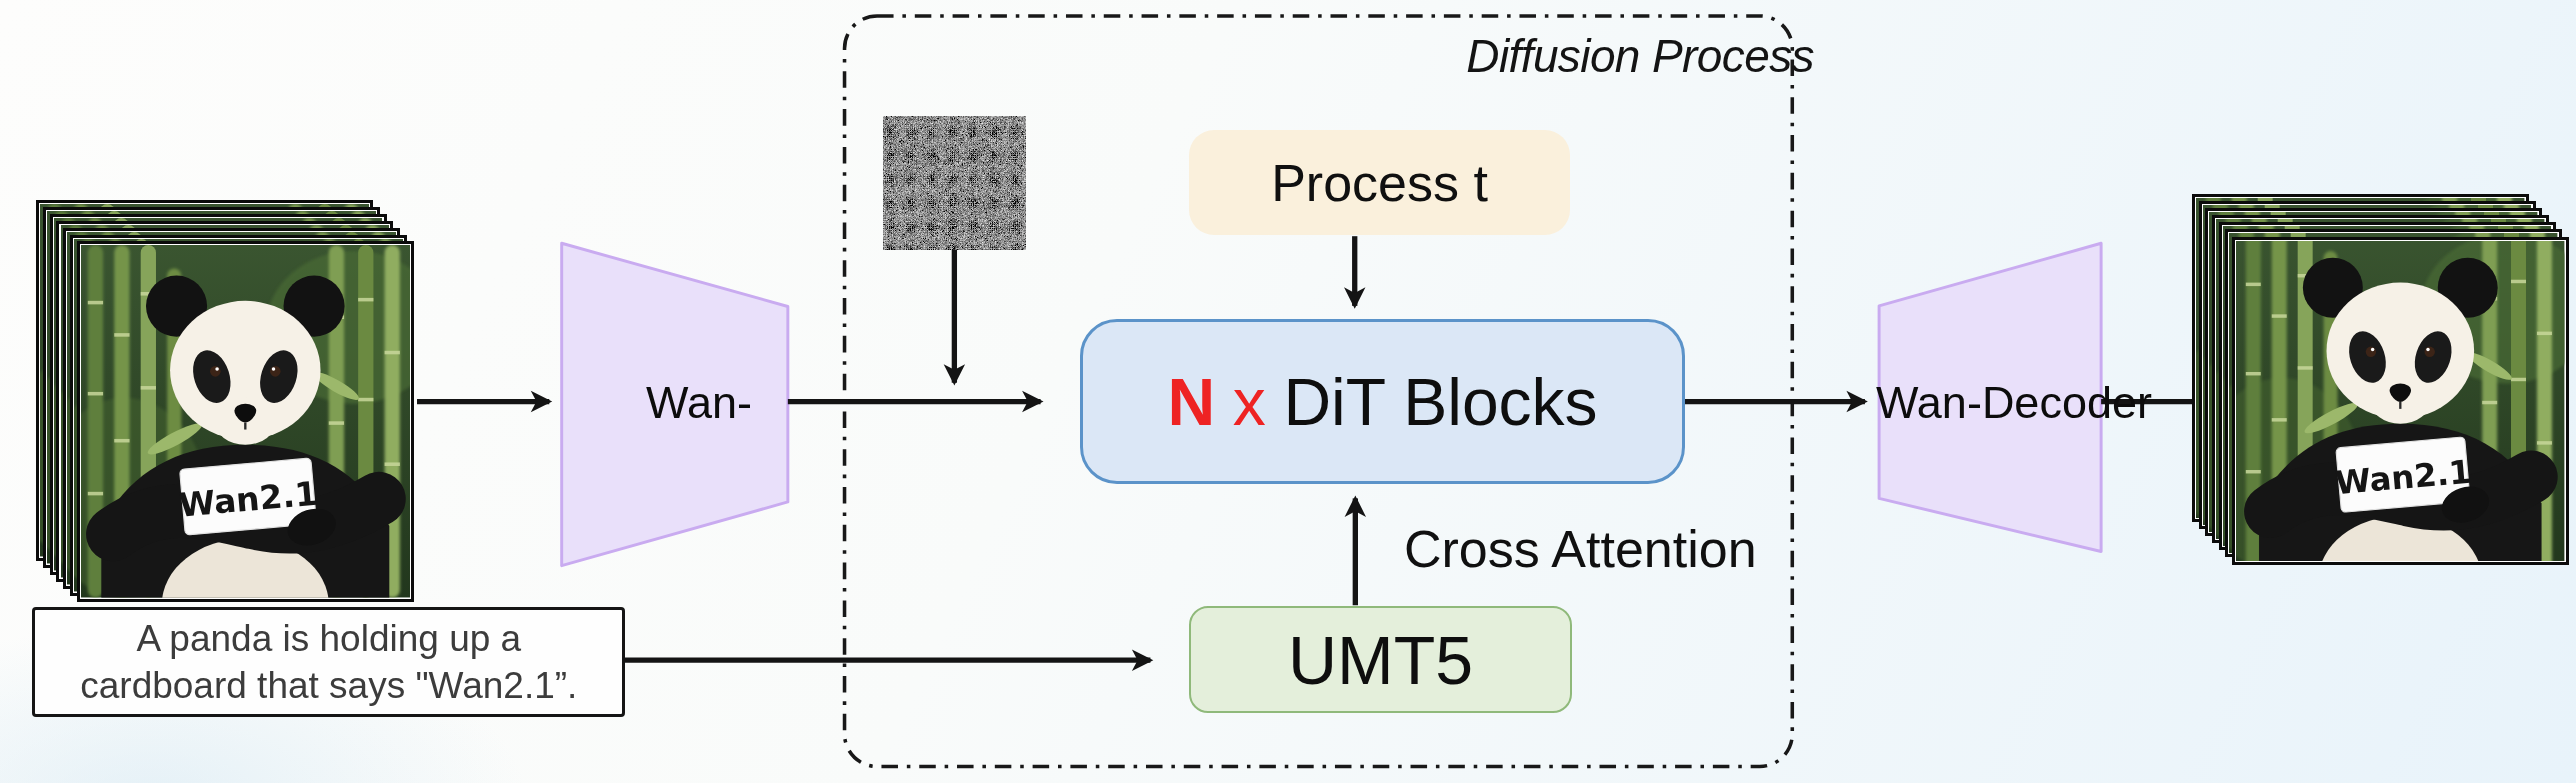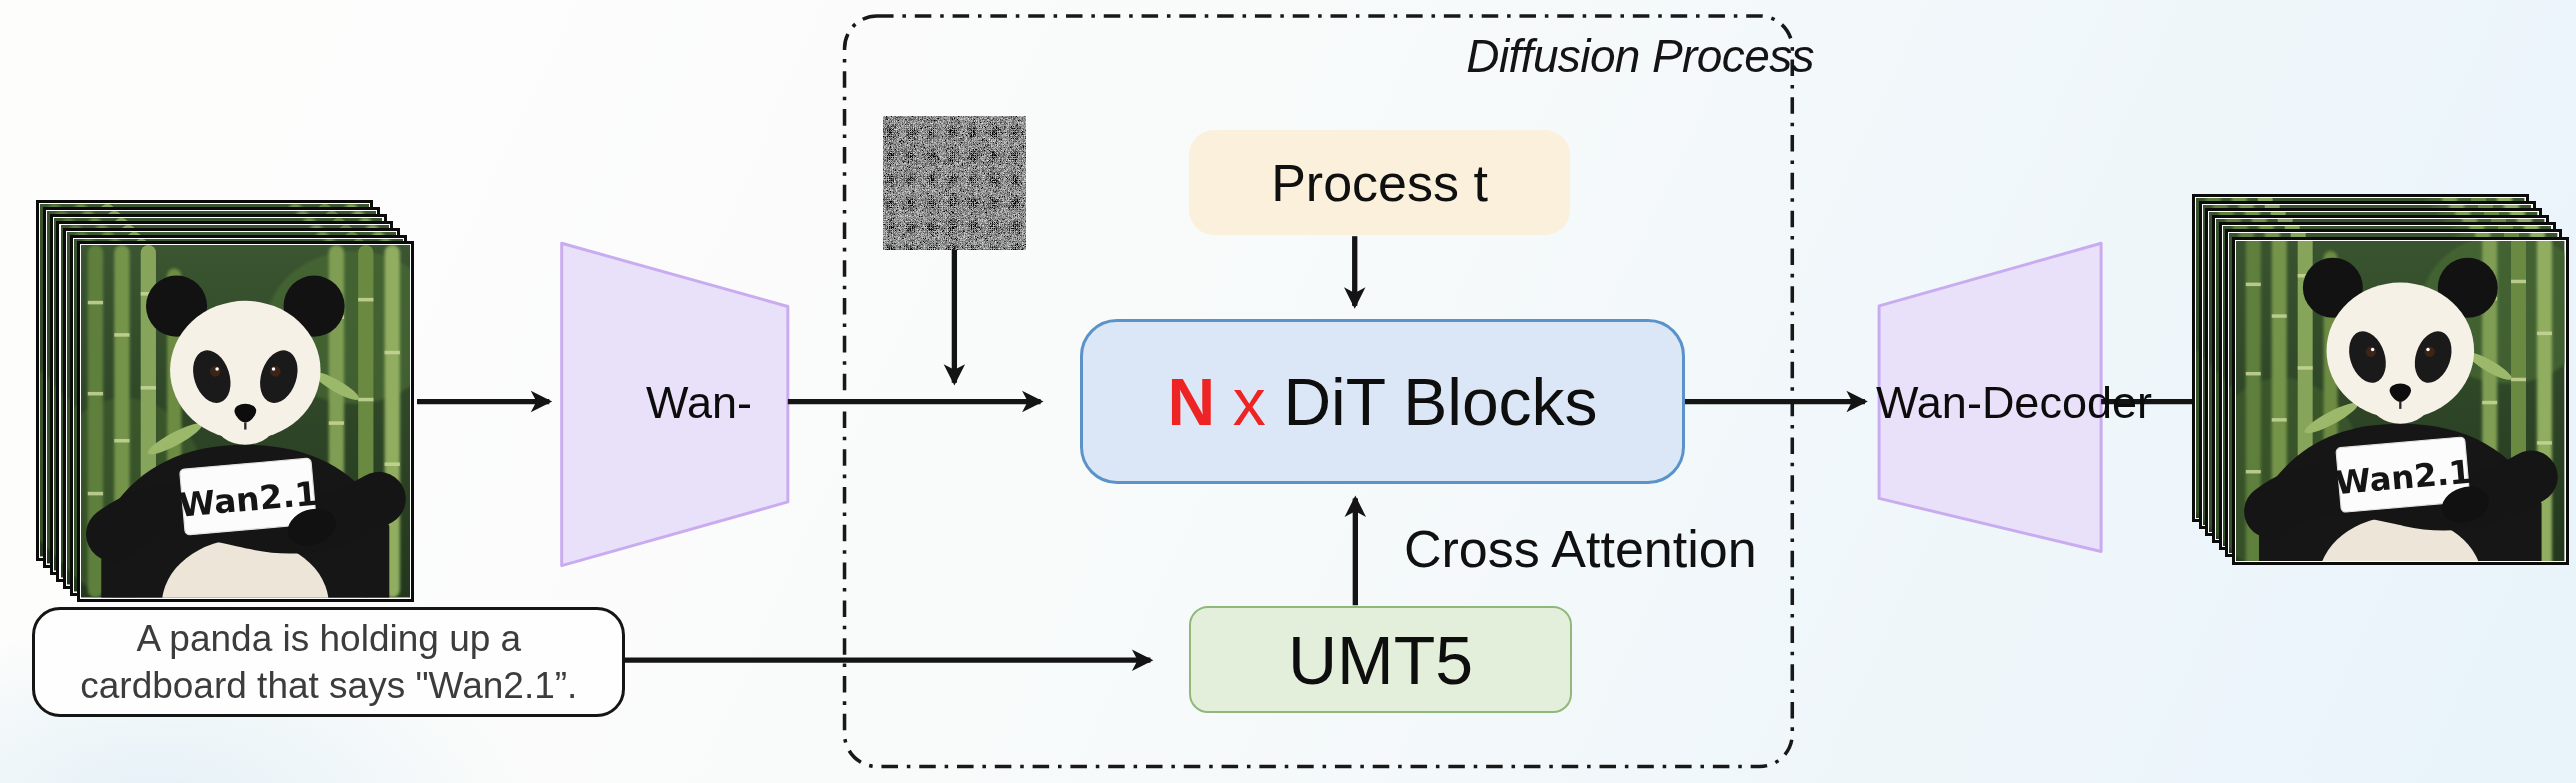--- a/index.html
+++ b/index.html
@@ -41,21 +41,21 @@
   .dit-x{color:var(--red-accent,#ee2323);margin-right:17.7px;}
   .cross-attn{
     position:absolute;left:1380px;top:519px;font-size:52px;color:#101010;white-space:nowrap;
   }
   .umt5-box{
     position:absolute;left:1165px;top:606px;width:383px;height:107px;border-radius:19px;
     background:var(--umt5-fill,#e4efdb);border:2.4px solid var(--umt5-border,#8fb97a);box-sizing:border-box;
     display:flex;align-items:center;justify-content:center;font-size:68px;color:#0e0e0e;
   }
   .prompt-box{
-    position:absolute;left:8.3px;top:607px;width:593px;height:110px;border-radius:28px;
+    position:absolute;left:8.3px;top:607px;width:593px;height:110px;border-radius:4px;
     background:#fefefe;border:3px solid #151515;box-sizing:border-box;
     display:flex;flex-direction:column;align-items:center;justify-content:center;
     font-size:37px;line-height:47px;color:var(--prompt-text,#3c3c3c);
   }
   .vae-label{
     position:absolute;display:flex;flex-direction:row;align-items:center;justify-content:center;
     font-size:45px;line-height:57px;color:#0c0c0c;
   }
   .enc-label{left:562px;top:330px;width:226px;height:144px;}
   .dec-label{left:1879px;top:330px;width:222px;height:144px;}

